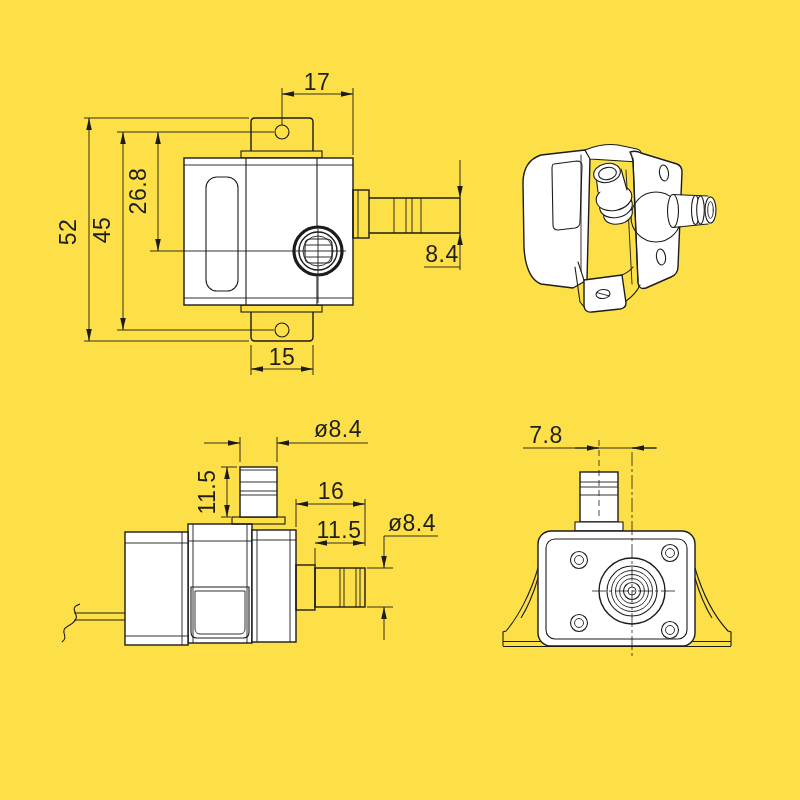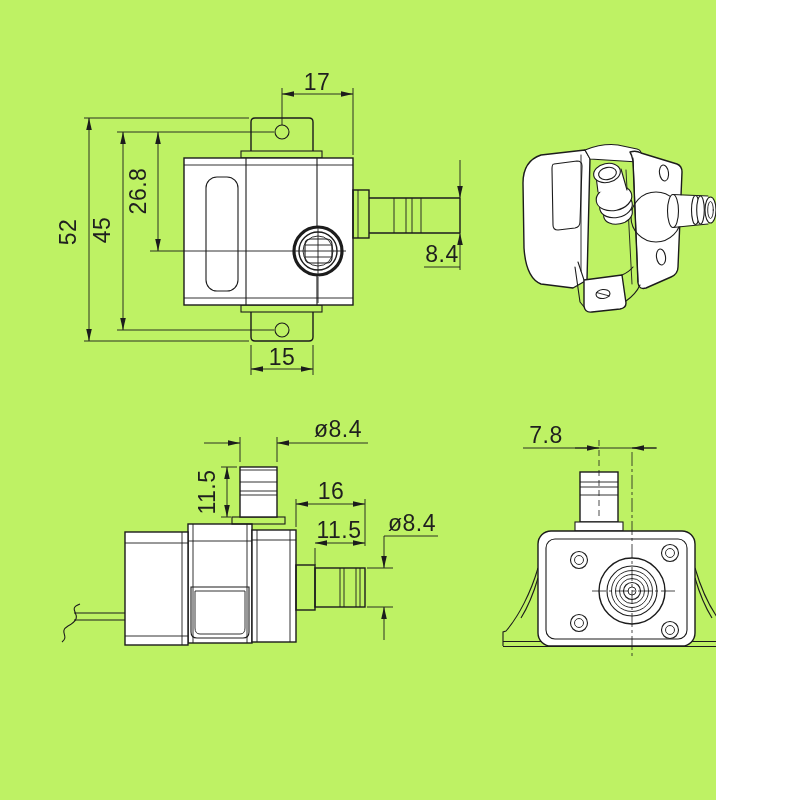--- a/index.html
+++ b/index.html
@@ -1,16 +1,16 @@
 <!DOCTYPE html>
 <html><head>
 <meta charset="utf-8">
 <style>
   html,body{margin:0;padding:0;background:#ffffff;}
-  #canvas{width:716px;height:800px;position:relative;background:#bef264;overflow:hidden;}
+  #canvas{width:800px;height:800px;position:relative;background:#fde047;overflow:hidden;}
   svg{display:block;}
   text{font-family:"Liberation Sans", sans-serif;fill:#1f1f1f;}
   .dimtxt{font-size:23px;letter-spacing:0.5px;}
   .ol{stroke:#1c1c1c;stroke-width:1.4;fill:none;}
   .olf{stroke:#1c1c1c;stroke-width:1.4;fill:#ffffff;}
   .ml{stroke:#1c1c1c;stroke-width:1.1;fill:none;}
   .mlf{stroke:#1c1c1c;stroke-width:1.1;fill:#ffffff;}
   .tl{stroke:#1c1c1c;stroke-width:0.9;fill:none;}
   .dim{stroke:#1c1c1c;stroke-width:0.9;fill:none;}
   .cl{stroke:#1c1c1c;stroke-width:0.8;fill:none;stroke-dasharray:14 3 3 3;}

